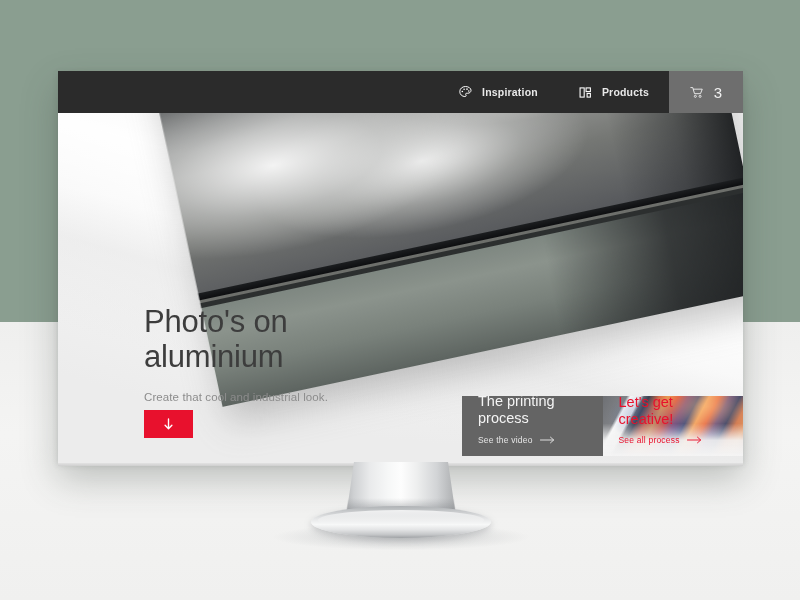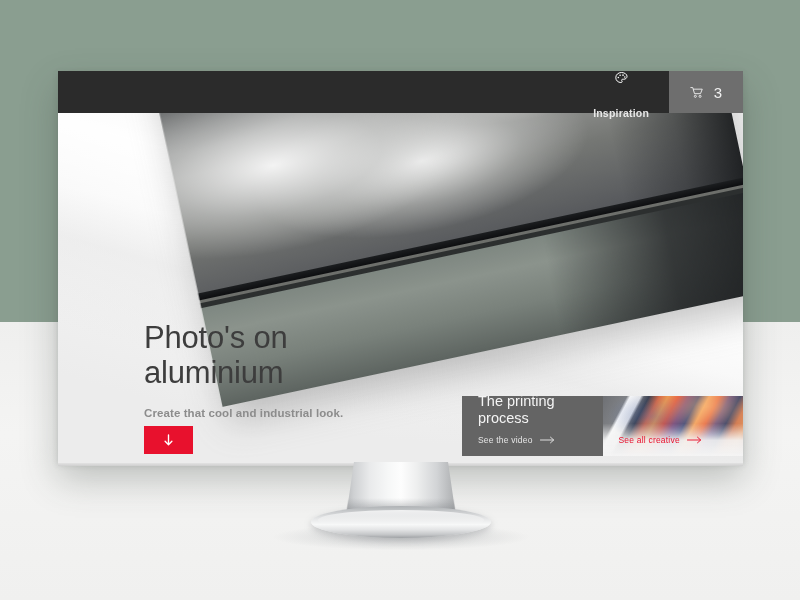--- a/index.html
+++ b/index.html
@@ -54,27 +54,26 @@
     cursor:pointer;
   }
   .logo .thin { font-weight:300; }
   .logo .bold { font-weight:700; }
 
   .nav {
     margin-left:auto;
     display:flex; align-items:stretch;
   }
   .nav-item {
-    display:flex; align-items:center; gap:21px;
+    display:flex; align-items:center; gap:9px;
     padding:0 20px;
     color:#e8e8e8;
     font-size:10.5px; font-weight:700;
     letter-spacing:.2px;
     cursor:pointer;
-    flex-direction:column;
   }
   .nav-icon { display:flex; align-items:center; justify-content:center; width:15px; height:15px; }
   .nav-icon svg { display:block; }
 
   .cart-block {
     display:flex; align-items:center; justify-content:center; gap:9px;
     width:74px;
     background:#6e6e6e;
     color:#f0f0f0;
     cursor:pointer;
@@ -155,32 +154,31 @@
   }
   .print .edge-left {
     position:absolute; left:-1px; top:0; width:2px; height:100%;
     background:linear-gradient(180deg, rgba(255,255,255,.10), rgba(255,255,255,.75));
   }
 
   
   .hero-copy {
     position:absolute; left:86px; top:192px;
     z-index:6;
-    margin-top:16px;
   }
   .hero-title {
     font-size:31px; font-weight:300;
     line-height:1.12;
     color:#3d3d3d;
     letter-spacing:-.2px;
     white-space:pre-line;
   }
   .hero-sub {
     margin-top:17px;
-    font-size:11.5px; font-weight:700;
+    font-size:11.5px; font-weight:400;
     color:#8c8c8c;
     letter-spacing:.1px;
   }
   .hero-cta {
     position:absolute; left:0; top:105px;
     width:49px; height:28px;
     background:#e8112d;
     display:flex; align-items:center; justify-content:center;
     cursor:pointer;
     border:0;
@@ -305,20 +303,30 @@
               <path d="M8 1.6c-3.5 0-6.1 2.4-6.1 5.5 0 3 2.5 5.2 5.4 5.2.9 0 1.4-.5 1.4-1.1 0-.3-.1-.5-.3-.7-.2-.2-.3-.4-.3-.7 0-.6.5-1 1.1-1h1.2c2 0 3.5-1.4 3.5-3.2C13.9 3.6 11.3 1.6 8 1.6Z" stroke="#fff" stroke-width="1.05"></path>
               <circle cx="4.6" cy="7" r=".85" fill="#fff"></circle>
               <circle cx="6.5" cy="4.6" r=".85" fill="#fff"></circle>
               <circle cx="9.6" cy="4.4" r=".85" fill="#fff"></circle>
               <circle cx="11.5" cy="6.4" r=".85" fill="#fff"></circle>
             </svg>
           </span>
           <span>Inspiration</span>
         </div>
 
+        <div class="nav-item">
+          <span class="nav-icon">
+            <svg width="15" height="15" viewBox="0 0 16 16" fill="none">
+              <rect x="2.2" y="3.1" width="4.4" height="9.8" stroke="#fff" stroke-width="1.15"></rect>
+              <rect x="8.6" y="3.1" width="4.6" height="3.9" stroke="#fff" stroke-width="1.15"></rect>
+              <rect x="9.7" y="9.0" width="3.5" height="3.9" stroke="#fff" stroke-width="1.15"></rect>
+            </svg>
+          </span>
+          <span>Products</span>
+        </div>
 
         <div class="cart-block">
           <span class="nav-icon">
             <svg width="17" height="15" viewBox="0 0 18 16" fill="none">
               <path d="M1 2.1h2.3l2.1 7.3h7.2l2.1-5.4H4.3" stroke="#f0f0f0" stroke-width="1.1" stroke-linejoin="round" stroke-linecap="round"></path>
               <circle cx="6.4" cy="12.6" r="1.25" stroke="#f0f0f0" stroke-width="1.05"></circle>
               <circle cx="12.1" cy="12.6" r="1.25" stroke="#f0f0f0" stroke-width="1.05"></circle>
             </svg>
           </span>
           <span class="cart-count">3</span>
@@ -370,22 +378,24 @@
                 </svg>
               </span>
             </div>
           </div>
         </div>
 
         <div class="card card-creative">
           <div class="card-photo"></div>
           <div class="card-photo-tint"></div>
           <div class="card-inner">
+            <div class="card-title">Let's get
+creative!</div>
             <div class="card-link">
-              <span>See all creative</span>
+              <span>See all process</span>
               <span>
                 <svg width="15" height="8" viewBox="0 0 16 8" fill="none">
                   <path d="M0.5 4h13.8M11.2 1 14.6 4l-3.4 3" stroke="#e8112d" stroke-width="1" stroke-linecap="round" stroke-linejoin="round"></path>
                 </svg>
               </span>
             </div>
           </div>
         </div>
 
       </div>

